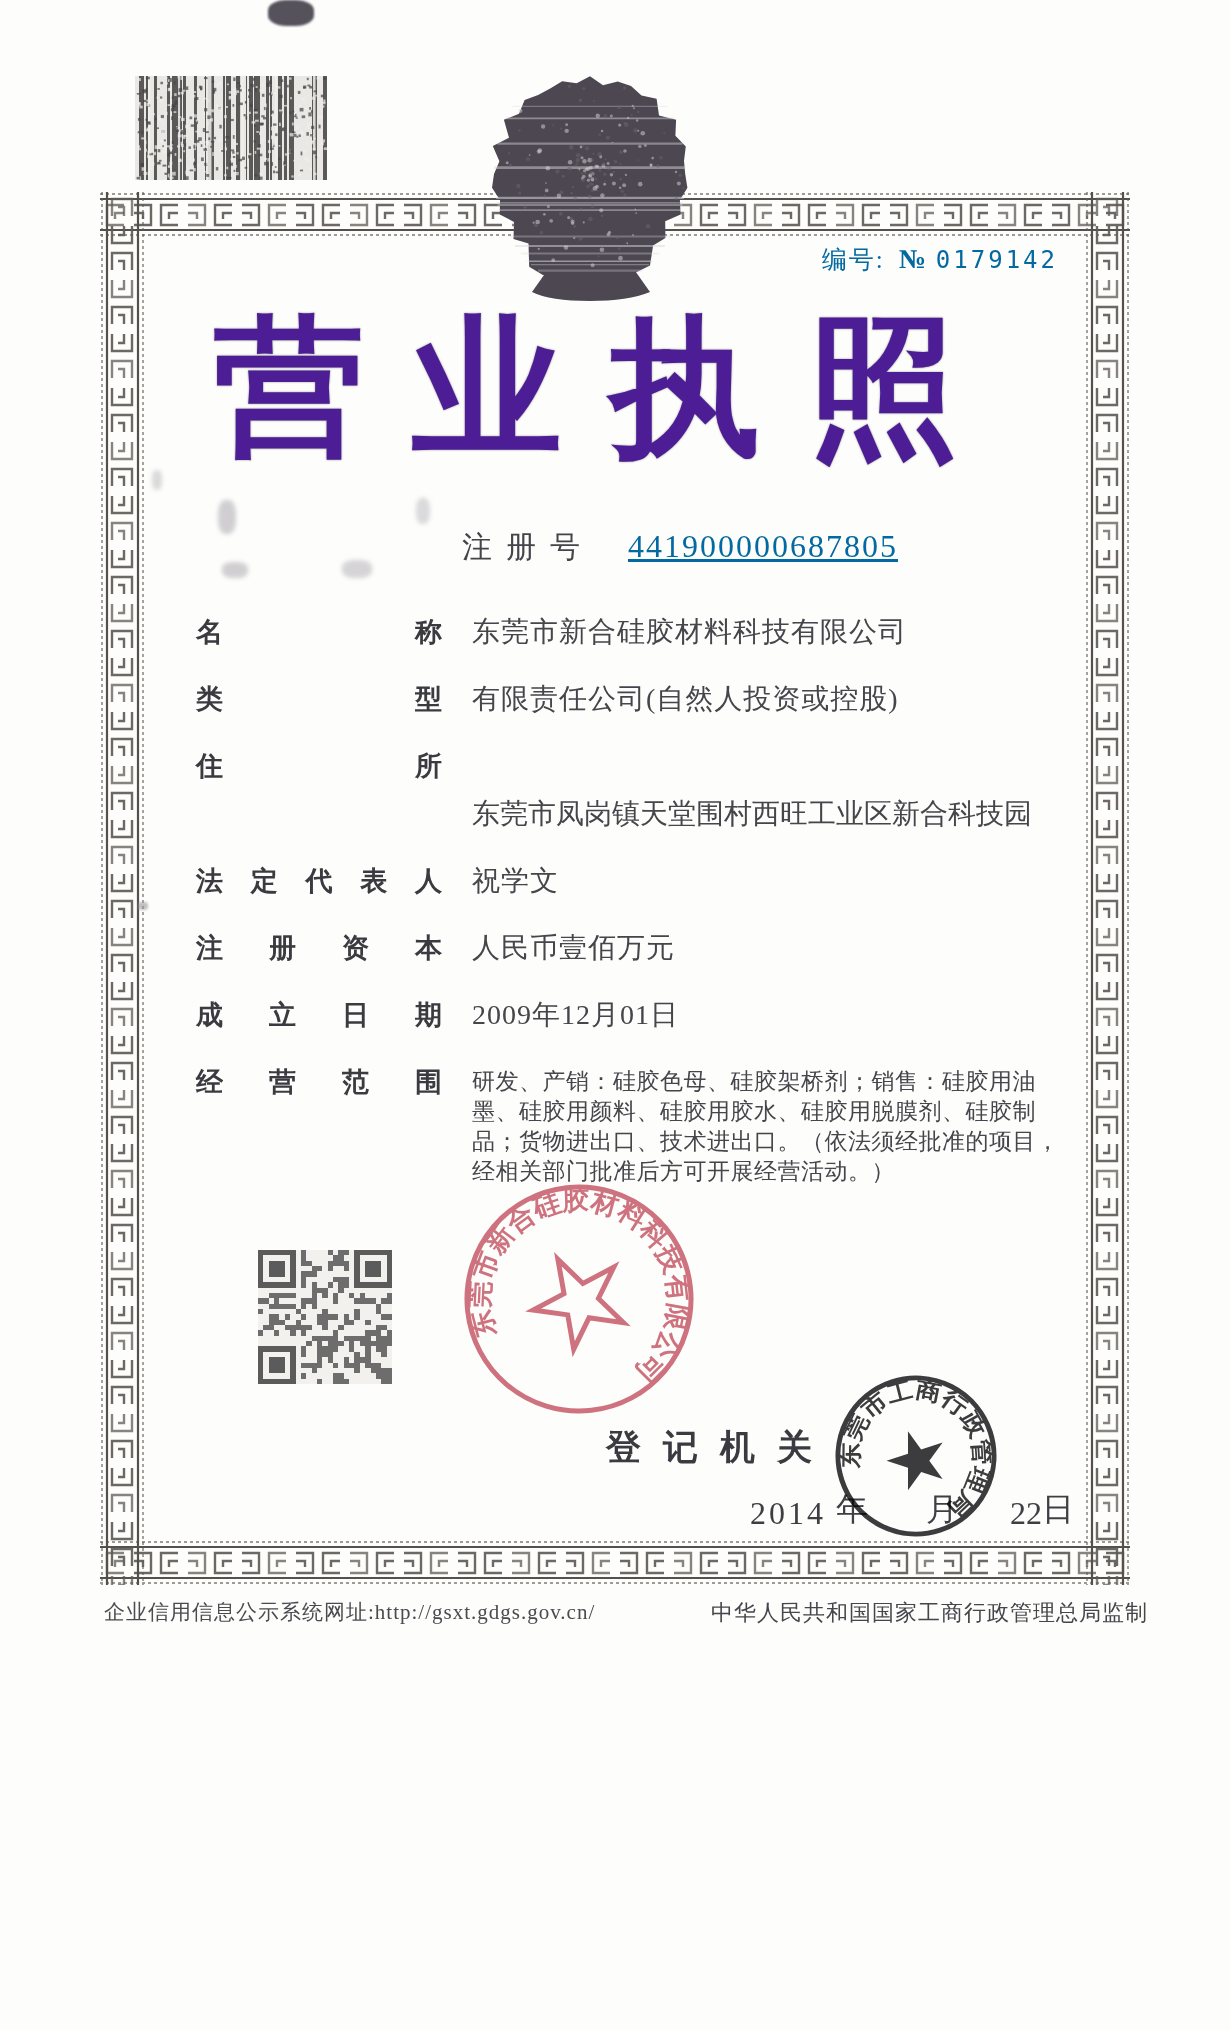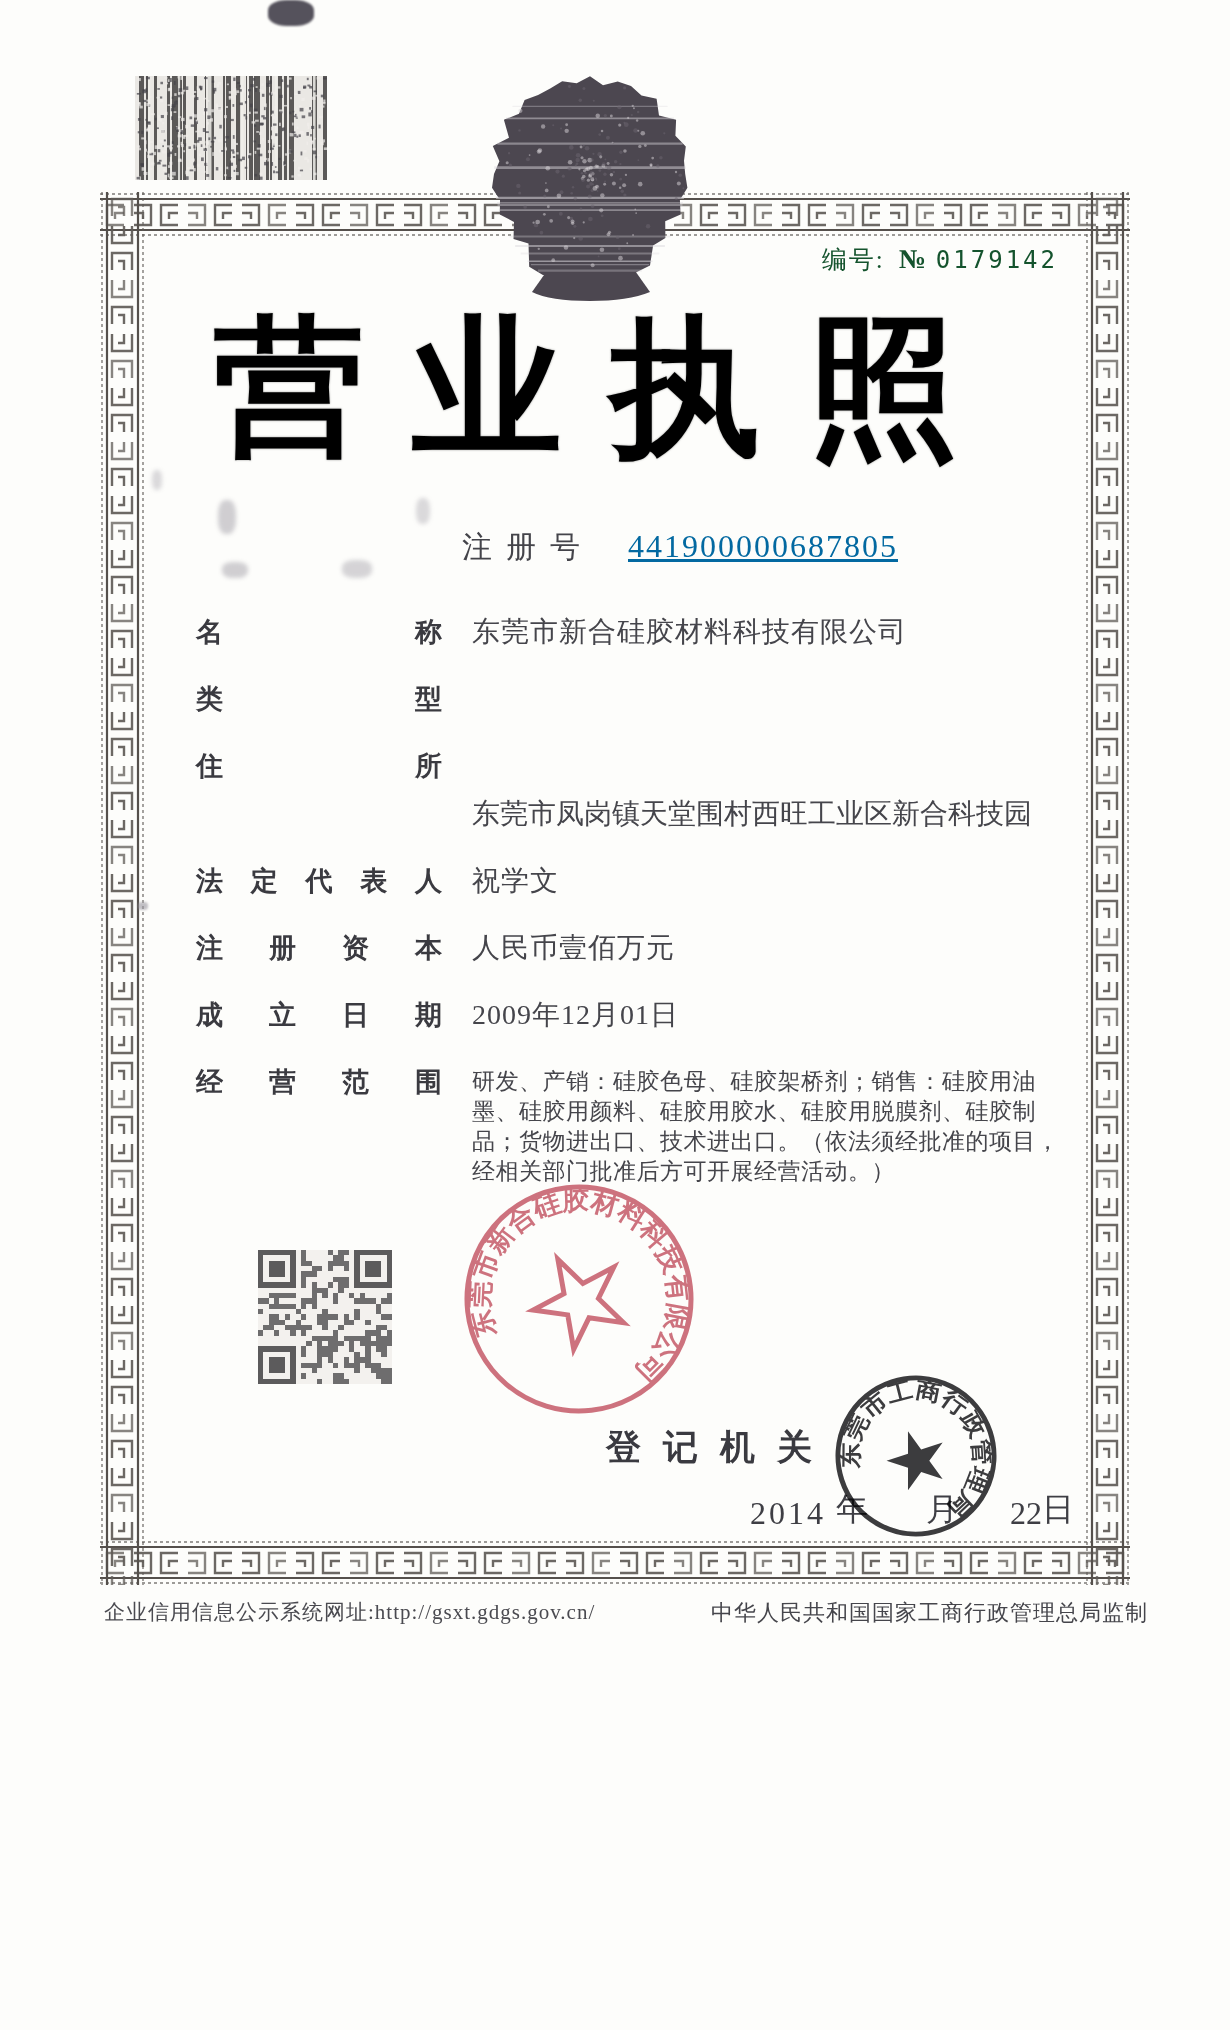--- a/index.html
+++ b/index.html
@@ -13,27 +13,27 @@
   
   svg.meander{position:absolute;height:45px;}
   .m-top{left:100px;top:192px;}
   .m-bottom{left:100px;top:1540px;}
   .m-left,.m-right{transform:rotate(90deg) translateY(-45px);transform-origin:0 0;}
   .m-left{left:100px;top:192px;}
   .m-right{left:1085px;top:192px;}
   
   .barcode{left:135px;top:76px;width:192px;height:104px;opacity:.92;}
   .emblem{left:488px;top:62px;width:205px;height:240px;z-index:4;}
-  .serial-line{right:172px;top:243px;font-size:25px;letter-spacing:2px;color:#14532d;z-index:2;}
+  .serial-line{right:172px;top:243px;font-size:25px;letter-spacing:2px;color:#0369a1;z-index:2;}
   .serial-line .nomark{font-weight:bold;font-size:27px;font-family:"Liberation Serif",serif;padding:0 8px 0 14px;}
   .serial-line .digits{font-family:"DejaVu Sans Mono", monospace;font-size:24px;letter-spacing:3px;}
   .doc-title{
     left:0;top:305px;width:1172px;text-align:center;
     font-family:"Liberation Sans", sans-serif;
-    font-size:150px;font-weight:900;color:#000000;
+    font-size:150px;font-weight:900;color:#4c1d95;
     letter-spacing:48px;text-indent:48px;line-height:1.1;
     text-shadow:0 0 2px rgba(40,40,40,.55);
     z-index:2;
   }
   .regno-line{left:462px;top:527px;font-size:30px;color:#44444a;z-index:2;display:flex;align-items:baseline;}
   .regno-label{letter-spacing:14px;font-weight:500;}
   .regno-value{font-size:32px;letter-spacing:2px;margin-left:34px;color:#0369a1;text-decoration:underline;}
   
   .fields{left:196px;top:612px;width:868px;z-index:2;}
   .frow{display:flex;align-items:flex-start;margin-bottom:27px;}
@@ -939,20 +939,21 @@
   <span class="regno-value">441900000687805</span>
 </div>
 
 <div class="abs fields">
   <div class="frow">
     <div class="flabel">名称</div>
     <div class="fvalue">东莞市新合硅胶材料科技有限公司</div>
   </div>
   <div class="frow">
     <div class="flabel">类型</div>
+    <div class="fvalue">有限责任公司(自然人投资或控股)</div>
   </div>
   <div class="frow">
     <div class="flabel">住所</div>
     <div class="fvalue addr">东莞市凤岗镇天堂围村西旺工业区新合科技园</div>
   </div>
   <div class="frow">
     <div class="flabel">法定代表人</div>
     <div class="fvalue">祝学文</div>
   </div>
   <div class="frow">

